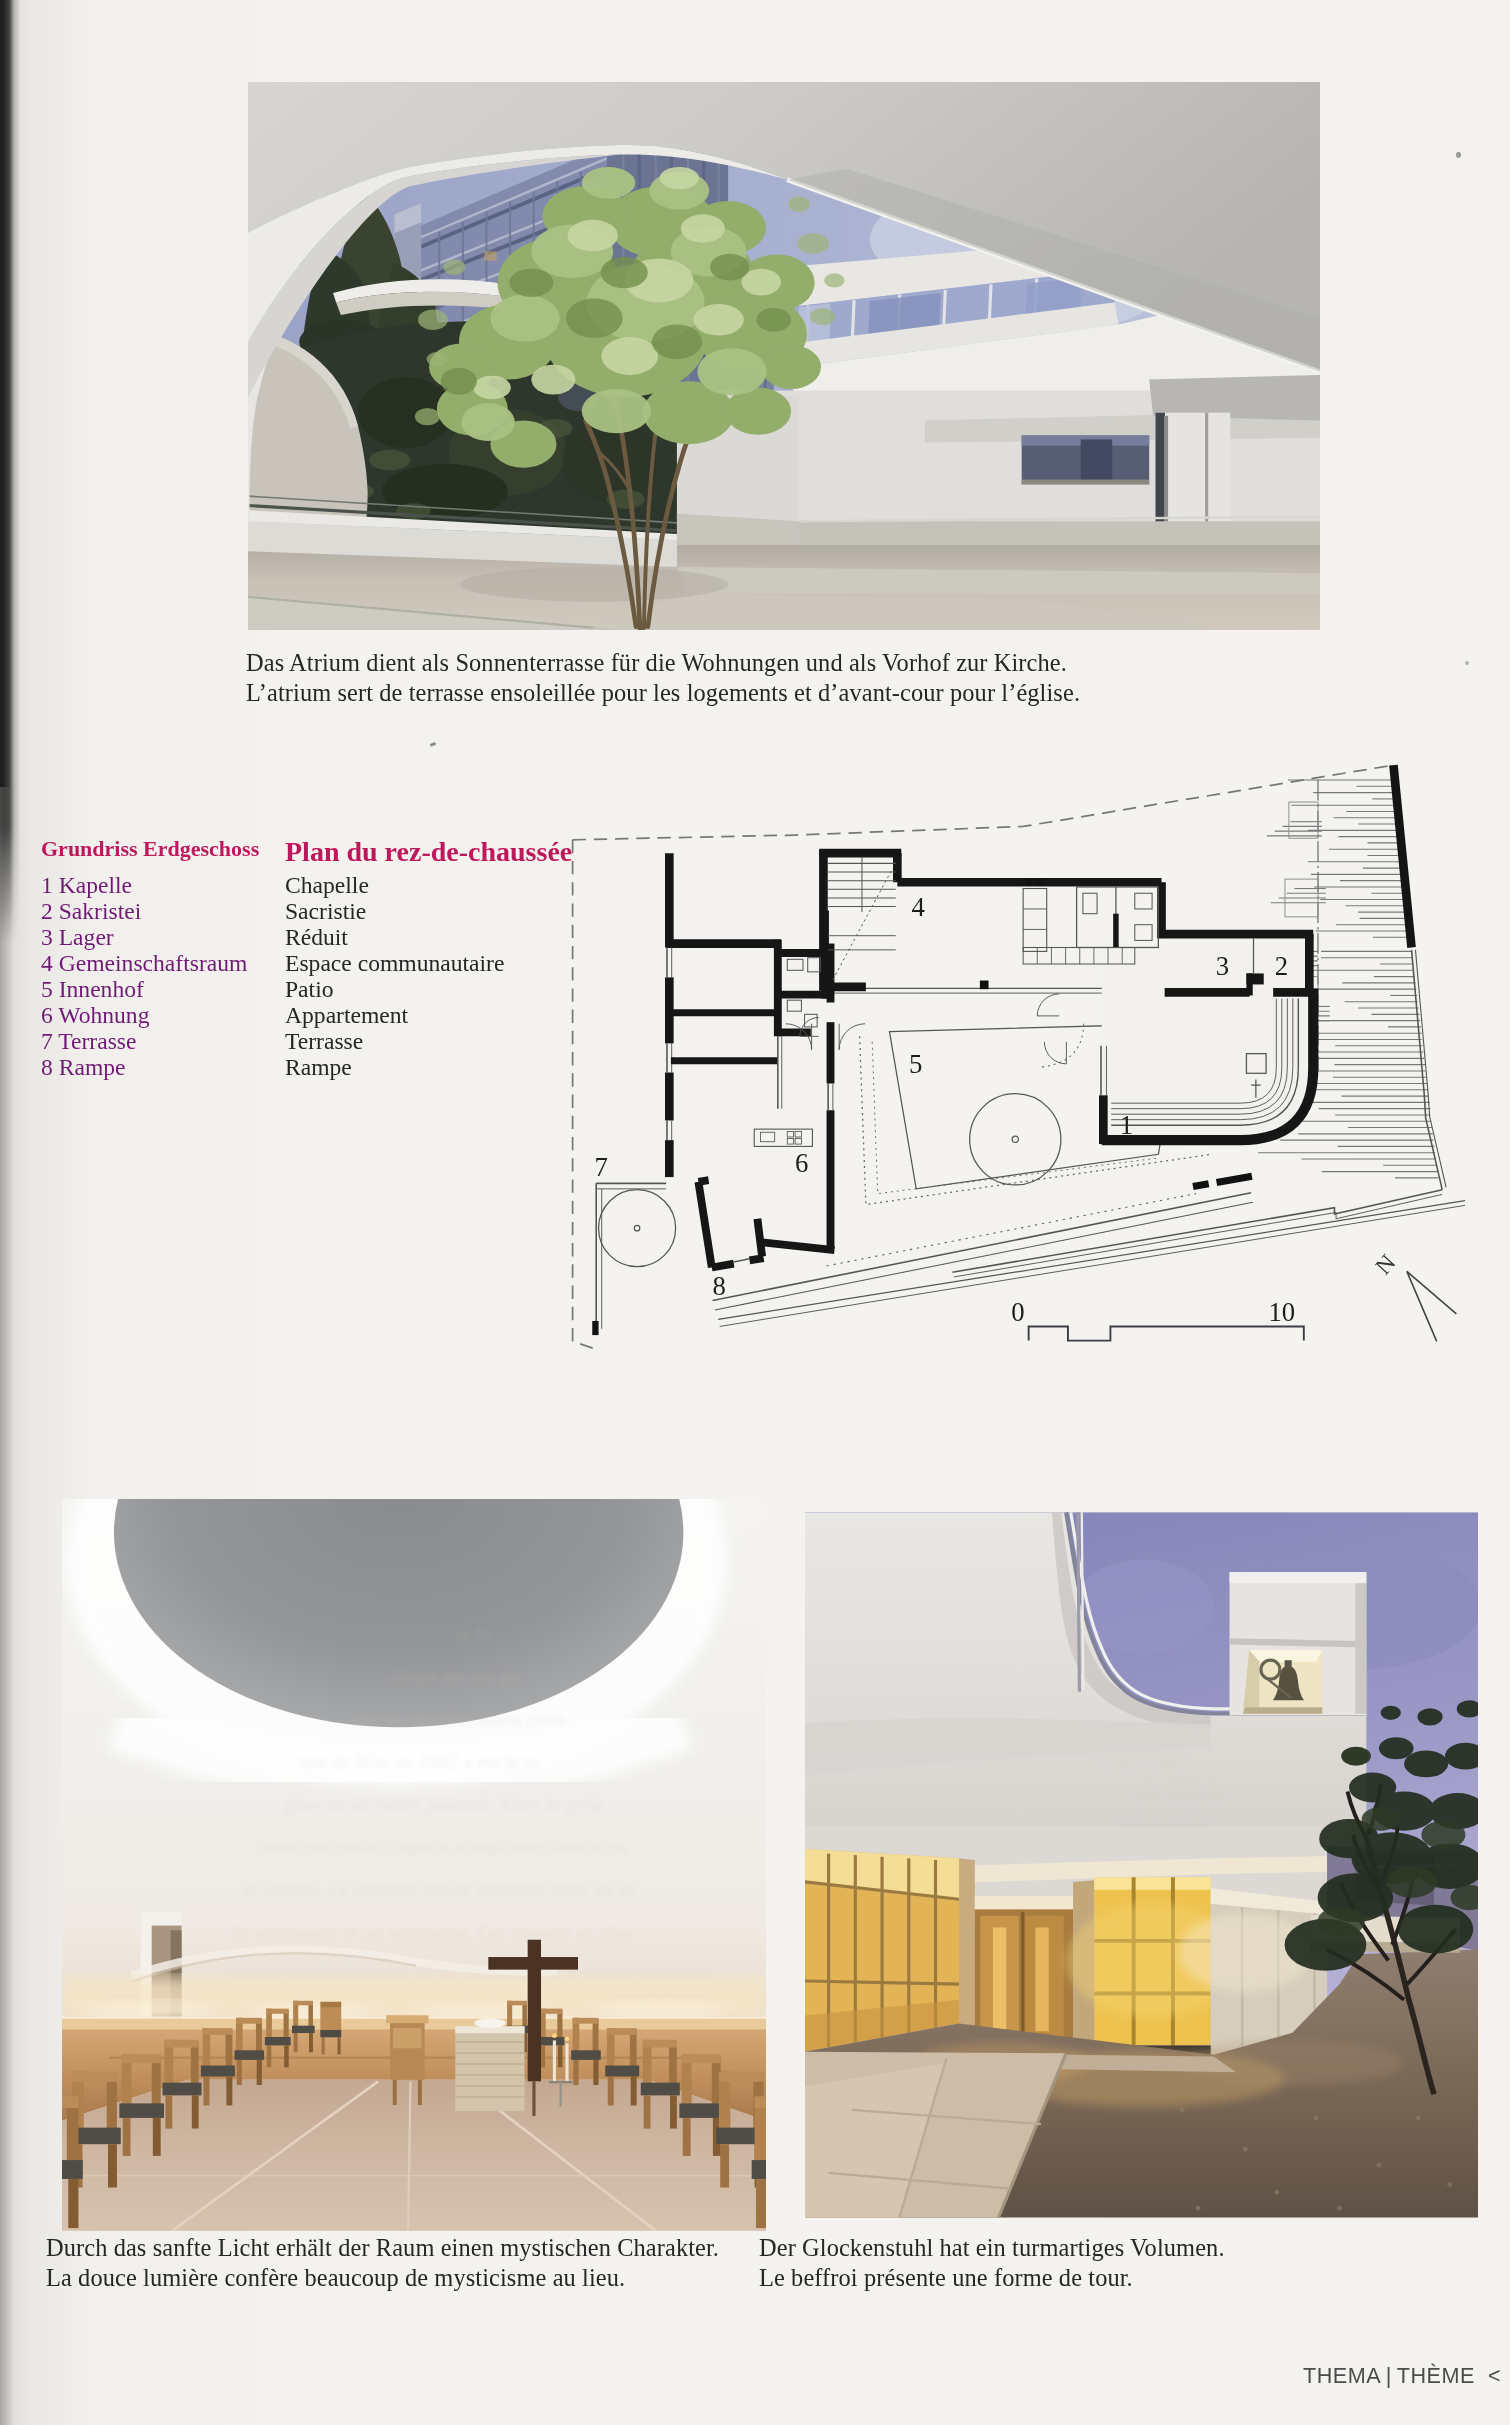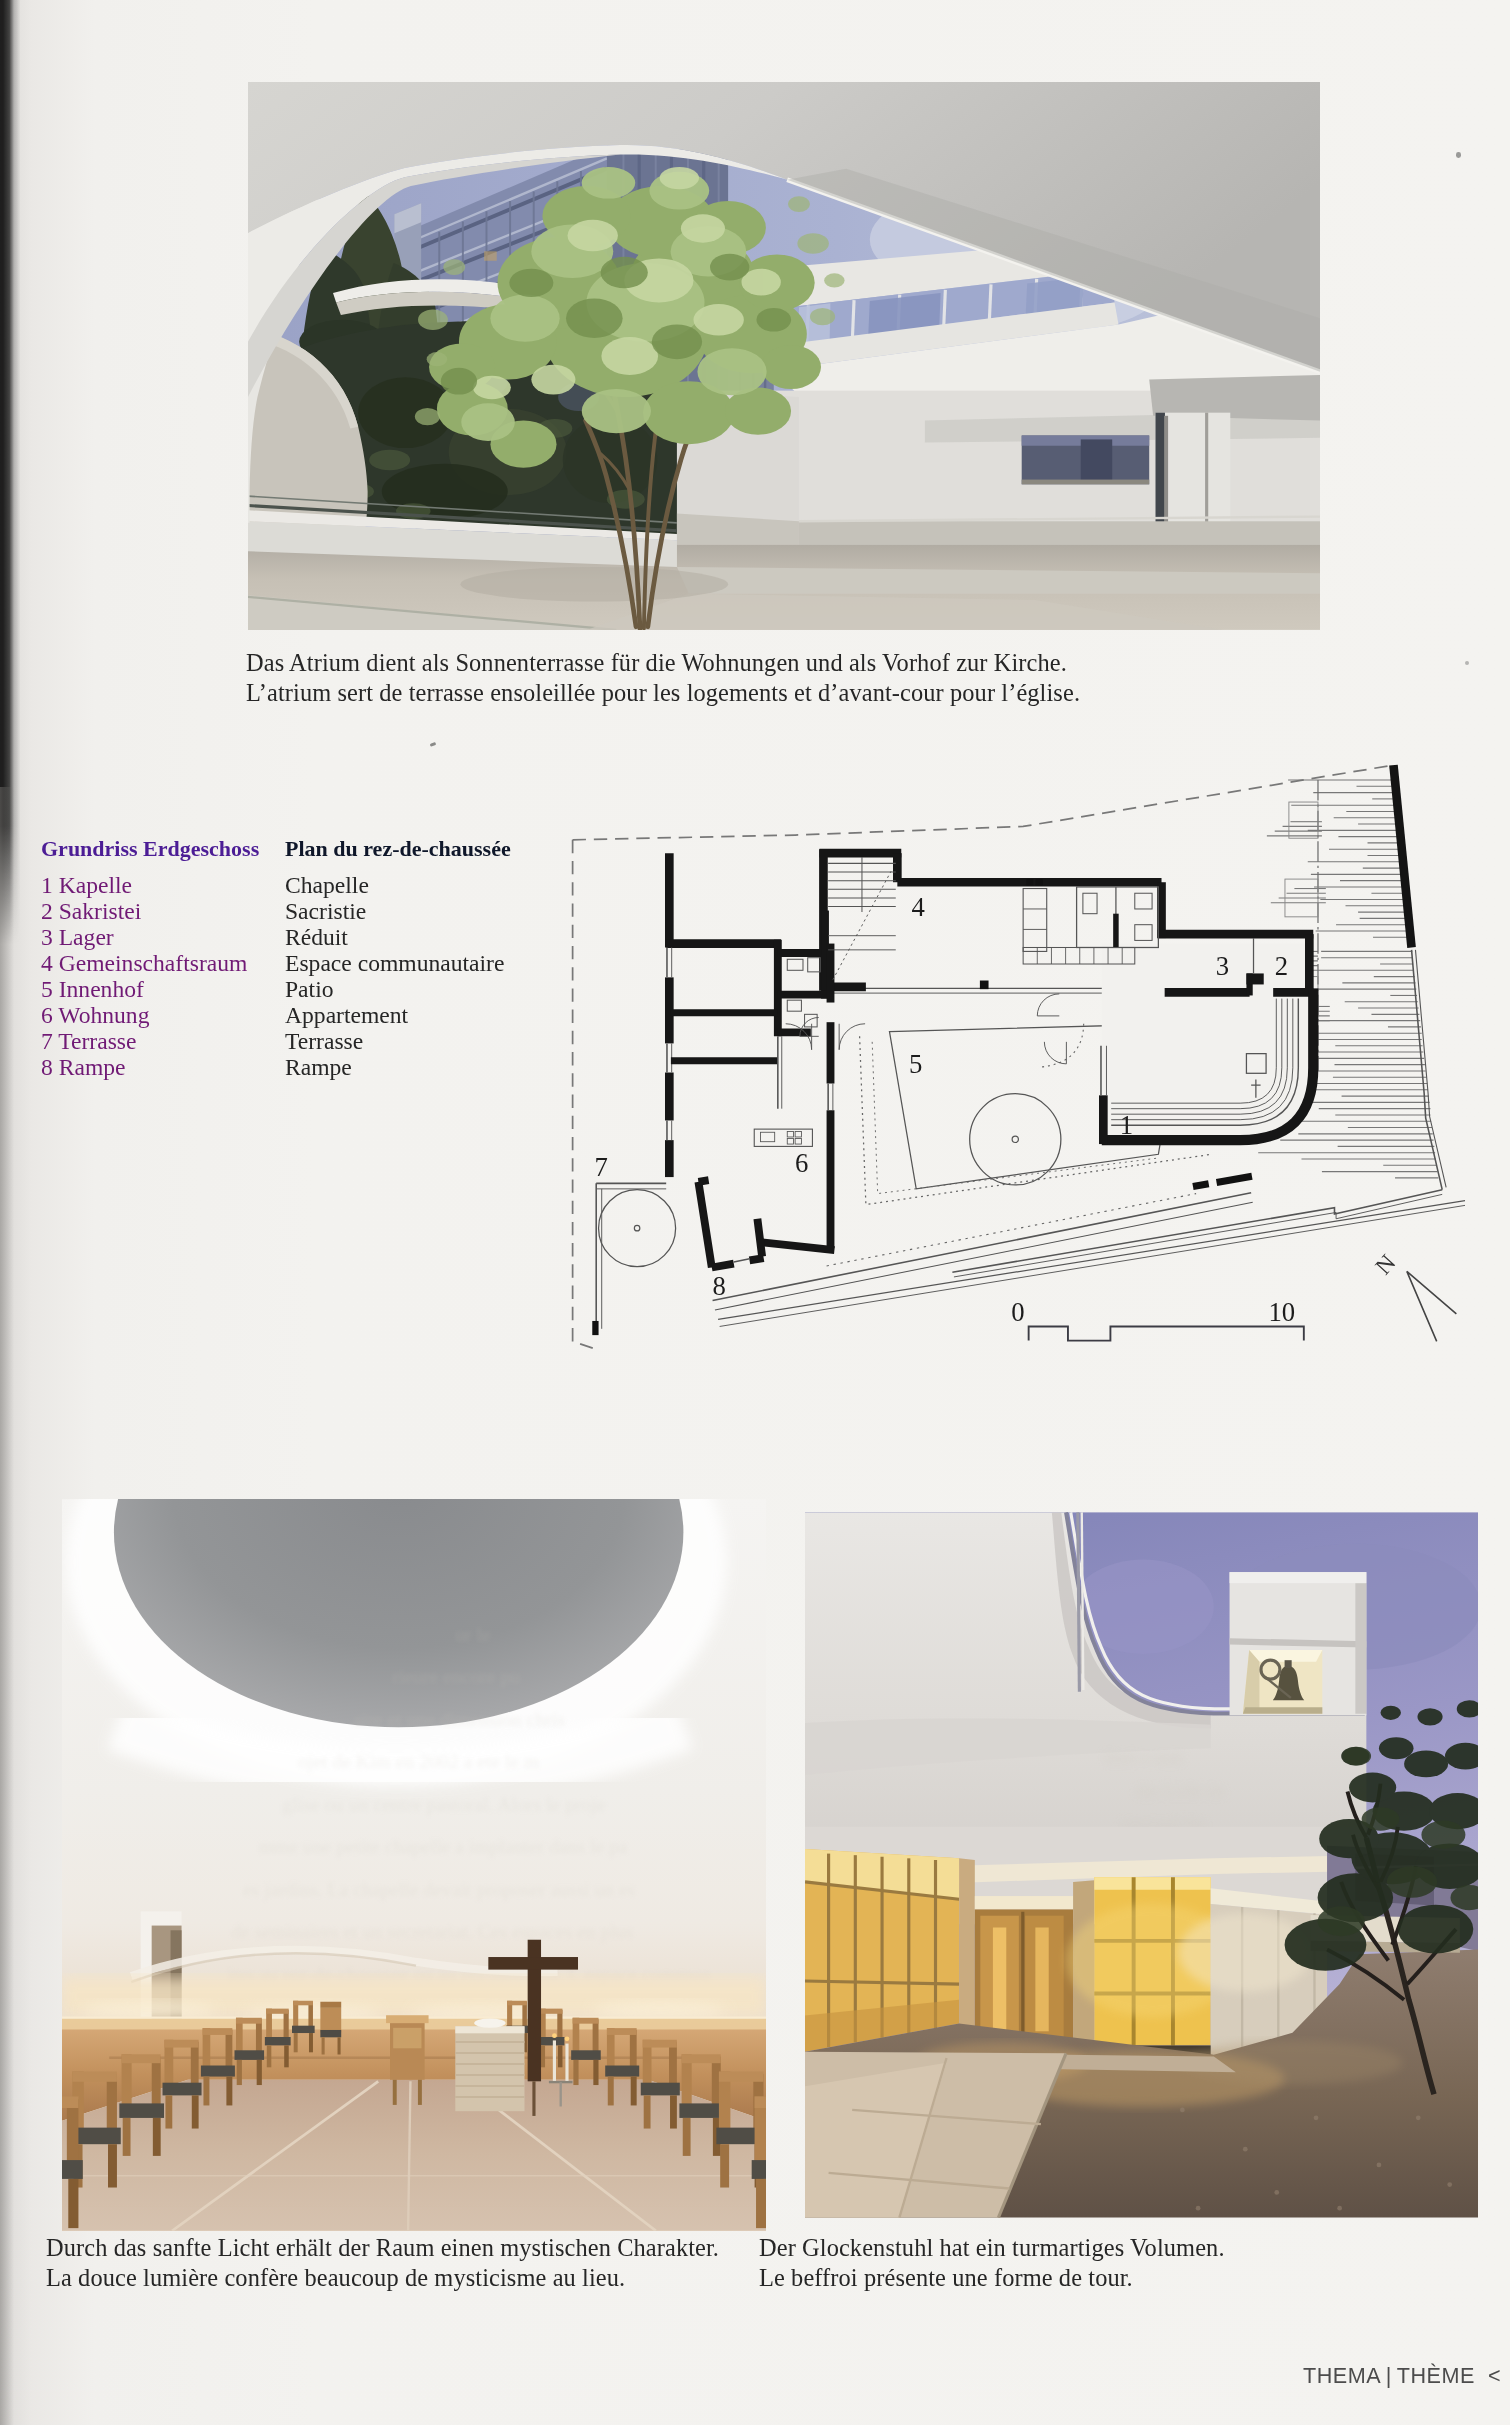--- a/index.html
+++ b/index.html
@@ -16,22 +16,22 @@
  -webkit-mask-image:linear-gradient(180deg,#000 0,#000 826px,transparent 944px)"></div>
 <div class="abs" style="left:0;top:787px;width:14px;height:1639px;
  background:linear-gradient(90deg,rgba(120,118,115,.5),rgba(150,148,145,0));"></div>
 
 <div class="abs" style="left:430px;top:743px;width:5.5px;height:3.1px;background:#8a8a88;border-radius:1.6px;transform:rotate(-20deg)"></div>
 <div class="abs" style="left:1456px;top:152px;width:4.7px;height:5.5px;background:#9a9a98;border-radius:2.4px"></div>
 <div class="abs" style="left:1465px;top:661px;width:3.9px;height:3.9px;background:#b5b5b3;border-radius:2.4px"></div>
 
 <div class="cap" style="left:246px;top:648px">Das Atrium dient als Sonnenterrasse für die Wohnungen und als Vorhof zur Kirche.<br>L’atrium sert de terrasse ensoleillée pour les logements et d’avant-cour pour l’église.</div>
 
-<div class="abs" style="left:41px;top:836px;font-size:22px;font-weight:bold;color:#4c1d95">Grundriss Erdgeschoss</div>
-<div class="abs" style="left:285px;top:836px;font-size:22px;font-weight:bold;color:#0f172a">Plan du rez-de-chaussée</div>
+<div class="abs" style="left:41px;top:836px;font-size:22px;font-weight:bold;color:#be185d">Grundriss Erdgeschoss</div>
+<div class="abs" style="left:285px;top:836px;font-size:28px;font-weight:bold;color:#be185d">Plan du rez-de-chaussée</div>
 <div class="abs" style="left:41px;top:872px;font-size:23.6px;line-height:26px;color:#701a75">1 Kapelle<br>2 Sakristei<br>3 Lager<br>4 Gemeinschaftsraum<br>5 Innenhof<br>6 Wohnung<br>7 Terrasse<br>8 Rampe</div>
 <div class="abs" style="left:285px;top:872px;font-size:23.6px;line-height:26px;color:#262626">Chapelle<br>Sacristie<br>Réduit<br>Espace communautaire<br>Patio<br>Appartement<br>Terrasse<br>Rampe</div>
 
 <div class="cap" style="left:46px;top:2233px">Durch das sanfte Licht erhält der Raum einen mystischen Charakter.<br>La douce lumière confère beaucoup de mysticisme au lieu.</div>
 
 <div class="cap" style="left:759px;top:2233px">Der Glockenstuhl hat ein turmartiges Volumen.<br>Le beffroi présente une forme de tour.</div>
 
 <div class="abs" style="left:1101px;top:2363px;width:400px;text-align:right;
  font-family:Liberation Sans, sans-serif;font-size:21.6px;color:#4c4c4c;letter-spacing:0.5px">THEMA | THÈME&nbsp; &lt;</div>
 

